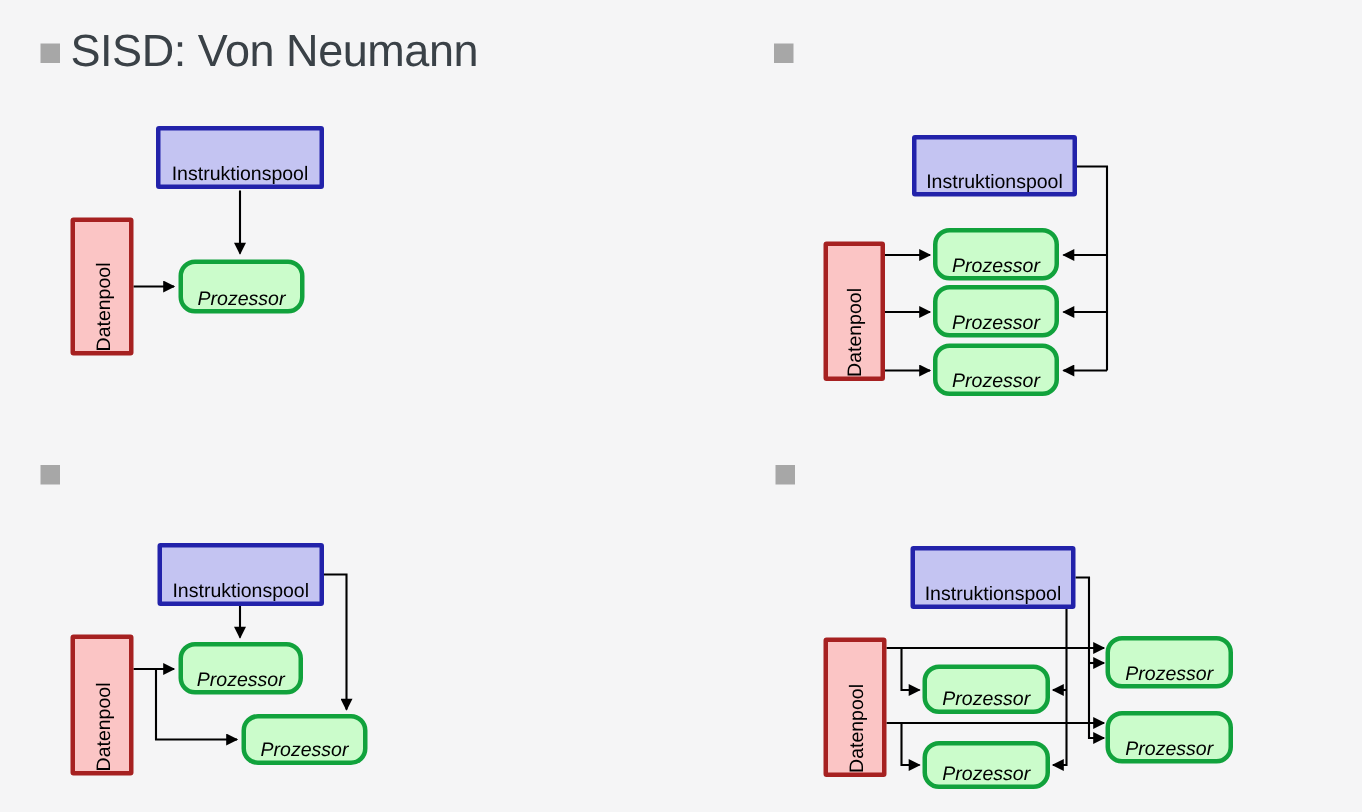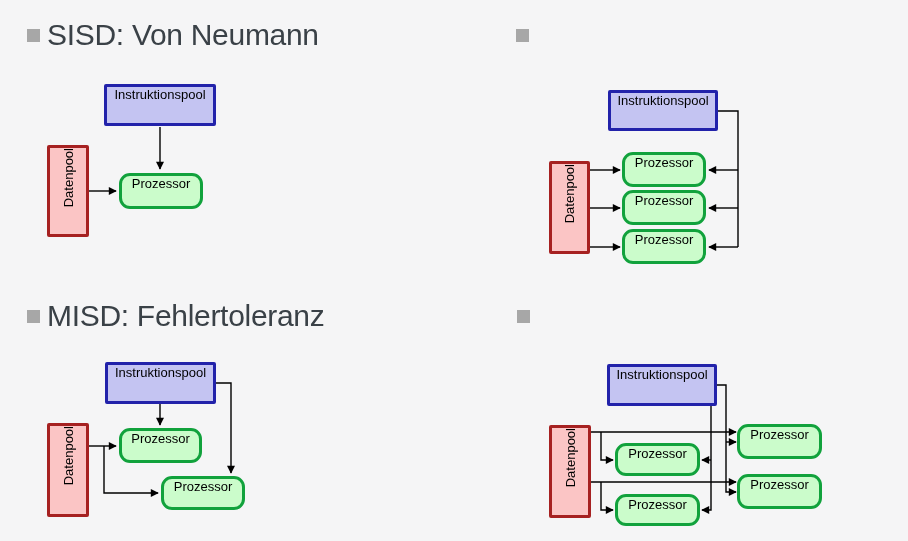--- a/index.html
+++ b/index.html
@@ -29,32 +29,33 @@
 
   .wires{position:absolute;left:0;top:0;}
   .wires path{
     fill:none;
     stroke:var(--line,#000);
     stroke-width:1.4;
   }
 
   .node{
     position:absolute;box-sizing:border-box;
-    display:flex;align-items:flex-start;justify-content:center;
+    display:flex;align-items:flex-end;justify-content:center;
     font-size:13px;color:#000;white-space:nowrap;
   }
   .instr{
     background:var(--instr_fill,#c4c4f2);
     border:3px solid var(--instr_border,#2222aa);
     border-radius:2px;
   }
   .proz{
     background:var(--proz_fill,#cbfccb);
     border:3px solid var(--proz_border,#11a23c);
     border-radius:11px;
+    font-style:italic;
   }
   .daten{
     background:var(--daten_fill,#fbc5c5);
     border:3px solid var(--daten_border,#a62121);
     border-radius:2px;
   }
   .daten span{
     writing-mode:vertical-rl;
     transform:rotate(180deg);
   }
@@ -113,21 +114,20 @@
     <div class="node proz" style="left:168px;top:190px;width:84px;height:35px">
       <span>Prozessor</span>
     </div>
     <div class="node proz" style="left:168px;top:229px;width:84px;height:35px">
       <span>Prozessor</span>
     </div>
   </section>
 
   <section class="quad" id="q-misd">
     <span class="bullet" style="left:27px;top:40px"></span>
-    <h2 class="qtitle" style="left:47px;top:29px">MISD: Fehlertoleranz</h2>
     <svg class="wires" width="454" height="271" viewBox="0 0 454 271">
       <path d="M160,134 V155" marker-end="url(#ah)"></path>
       <path d="M216,113 H231 V203" marker-end="url(#ah)"></path>
       <path d="M89,176 H116" marker-end="url(#ah)"></path>
       <path d="M104,176 V223 H158" marker-end="url(#ah)"></path>
     </svg>
     <div class="node instr" style="left:105px;top:92px;width:111px;height:42px">
       <span>Instruktionspool</span>
     </div>
     <div class="node daten" style="left:47px;top:153px;width:42px;height:94px">

